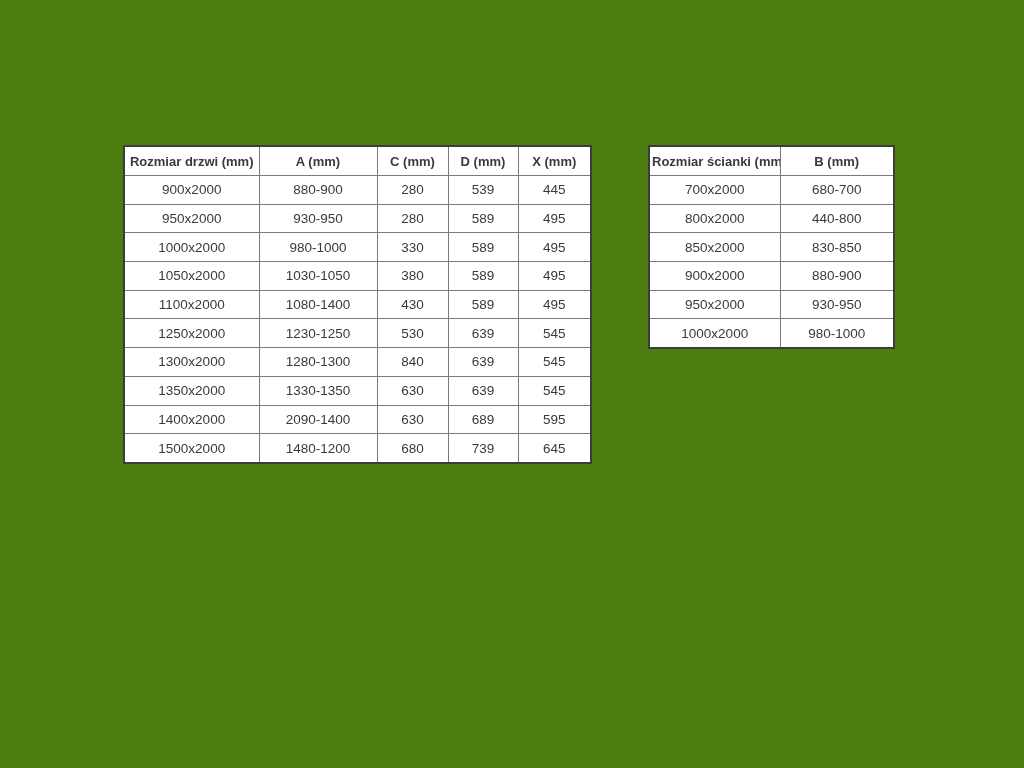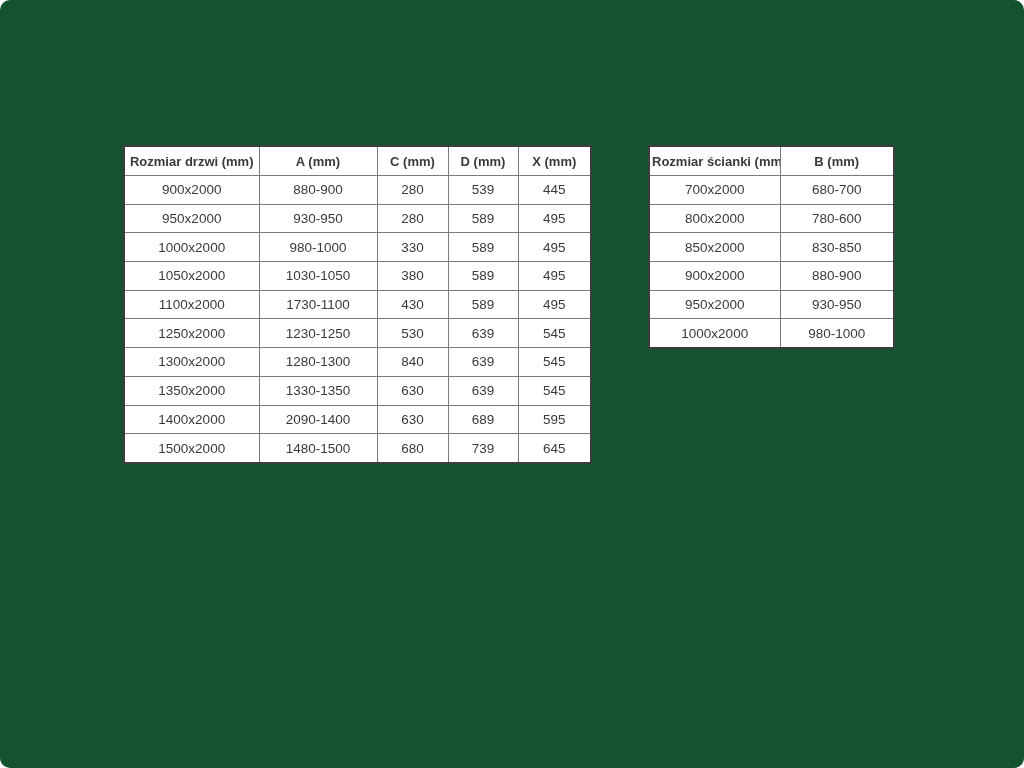--- a/index.html
+++ b/index.html
@@ -4,24 +4,23 @@
 <style>
   html, body {
     margin: 0;
     padding: 0;
     background: #ffffff;
   }
   .canvas {
     position: relative;
     width: 1024px;
     height: 768px;
-    background: #14532d;
+    background: #4d7c0f;
     font-family: "Liberation Sans", sans-serif;
     overflow: hidden;
-    border-radius: 10px;
   }
   table.dims-table {
     position: absolute;
     border-collapse: collapse;
     table-layout: fixed;
     background: #ffffff;
     border: 2px solid #3c3c3c;
   }
   table.dims-table th,
   table.dims-table td {
@@ -100,21 +99,21 @@
         </tr>
         <tr>
           <td>1050x2000</td>
           <td>1030-1050</td>
           <td>380</td>
           <td>589</td>
           <td>495</td>
         </tr>
         <tr>
           <td>1100x2000</td>
-          <td>1730-1100</td>
+          <td>1080-1400</td>
           <td>430</td>
           <td>589</td>
           <td>495</td>
         </tr>
         <tr>
           <td>1250x2000</td>
           <td>1230-1250</td>
           <td>530</td>
           <td>639</td>
           <td>545</td>
@@ -135,21 +134,21 @@
         </tr>
         <tr>
           <td>1400x2000</td>
           <td>2090-1400</td>
           <td>630</td>
           <td>689</td>
           <td>595</td>
         </tr>
         <tr>
           <td>1500x2000</td>
-          <td>1480-1500</td>
+          <td>1480-1200</td>
           <td>680</td>
           <td>739</td>
           <td>645</td>
         </tr>
       </tbody>
     </table>
 
   <table id="walls-table" class="dims-table">
     <colgroup>
       <col style="width:131px">
@@ -161,21 +160,21 @@
           <th>B (mm)</th>
         </tr>
       </thead>
       <tbody>
         <tr>
           <td>700x2000</td>
           <td>680-700</td>
         </tr>
         <tr>
           <td>800x2000</td>
-          <td>780-600</td>
+          <td>440-800</td>
         </tr>
         <tr>
           <td>850x2000</td>
           <td>830-850</td>
         </tr>
         <tr>
           <td>900x2000</td>
           <td>880-900</td>
         </tr>
         <tr>

